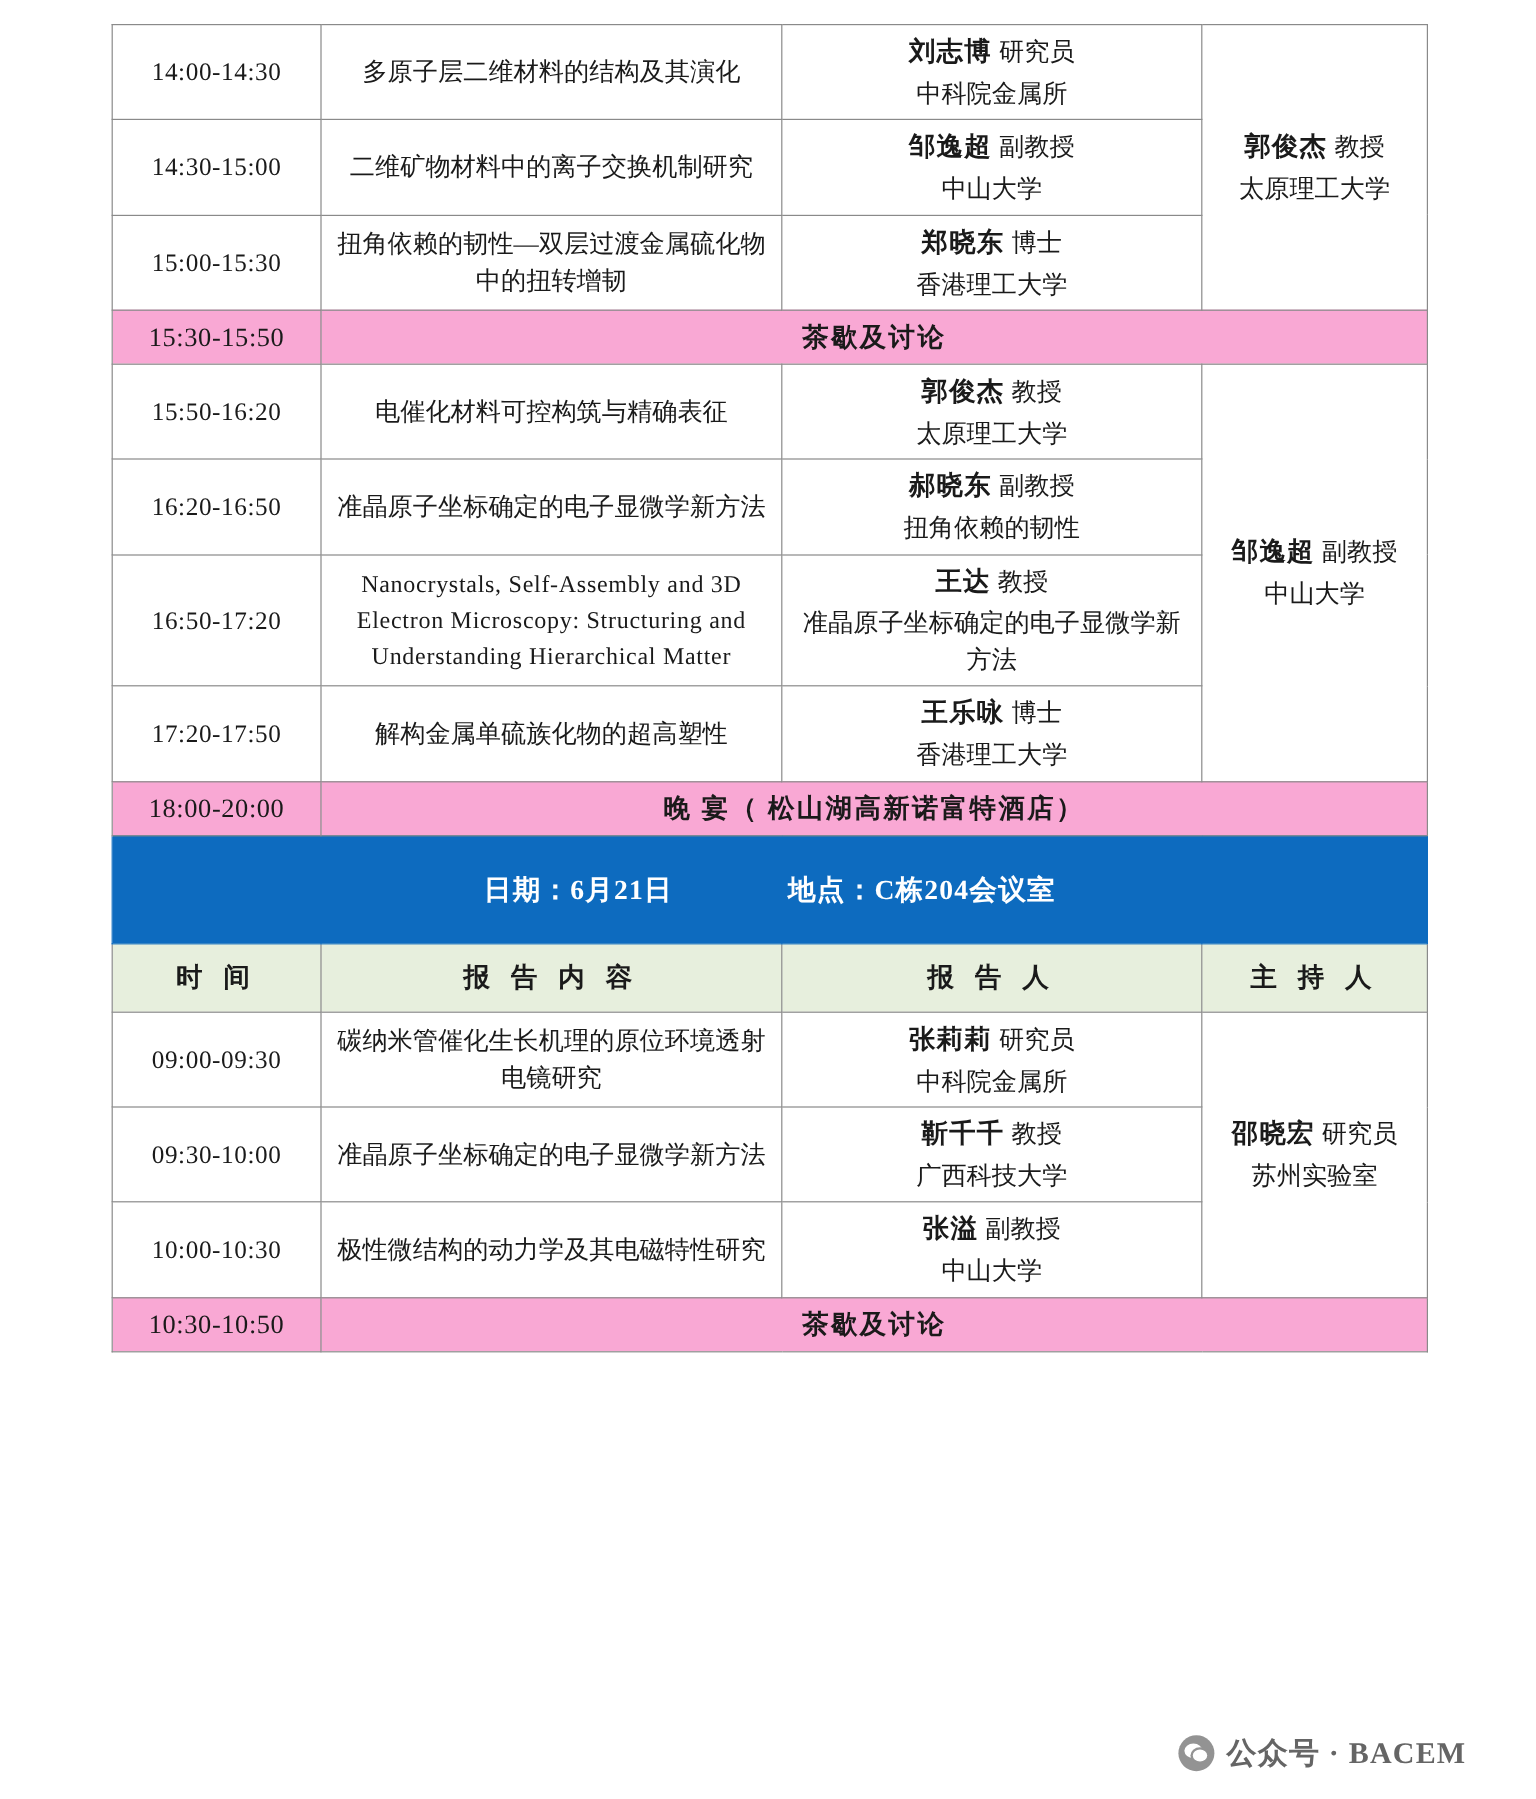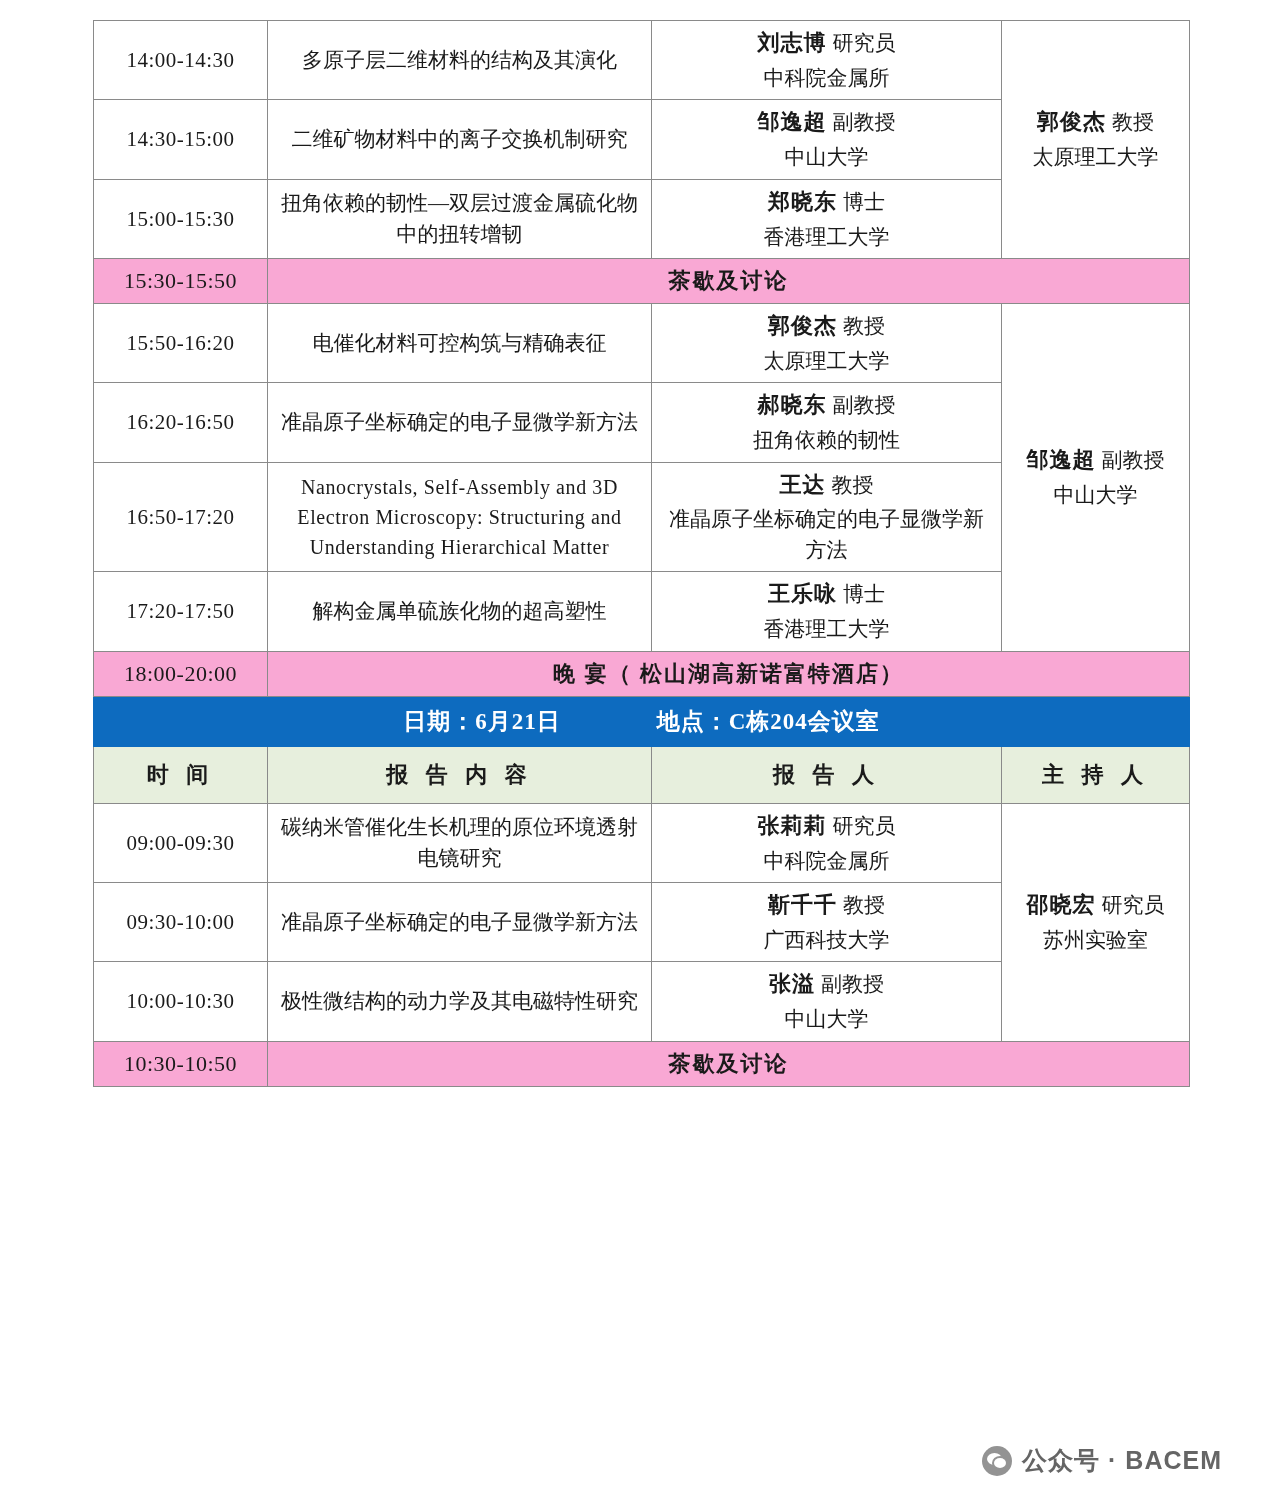--- a/index.html
+++ b/index.html
@@ -94,21 +94,21 @@
   tr.break td.time-cell {
     font-weight: normal;
     letter-spacing: 0.5px;
   }
   tr.banner td {
     background: #0d6bbf;
     color: #ffffff;
     font-weight: bold;
     font-size: 23px;
     letter-spacing: 1px;
-    padding: 8px 8px;
+    padding: 28px 8px;
     border-color: #0d6bbf;
   }
   .banner-inner {
     display: flex;
     justify-content: center;
     gap: 96px;
   }
   tr.header-row td {
     background: #e7efdd;
     font-weight: bold;
@@ -117,21 +117,21 @@
     padding: 12px 24px;
   }
   .wm {
     position: absolute;
     right: 58px;
     bottom: 22px;
     display: flex;
     align-items: center;
     gap: 10px;
     color: #585858;
-    font-family: Liberation Sans, sans-serif;
+    font-family: Liberation Serif, serif;
     font-size: 25px;
     font-weight: bold;
     letter-spacing: 1px;
     opacity: 0.92;
   }
   .wm-icon {
     width: 30px;
     height: 30px;
     border-radius: 50%;
     background: #8a8a8a;

